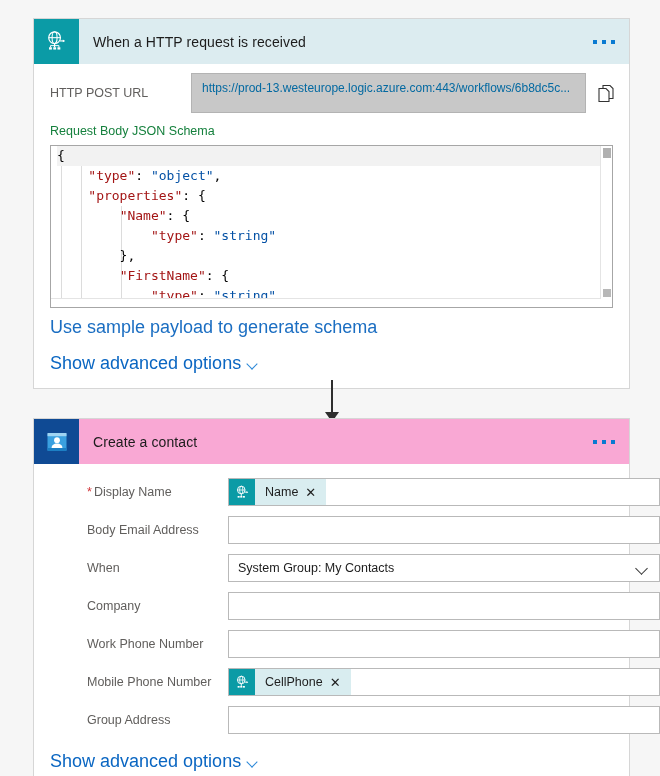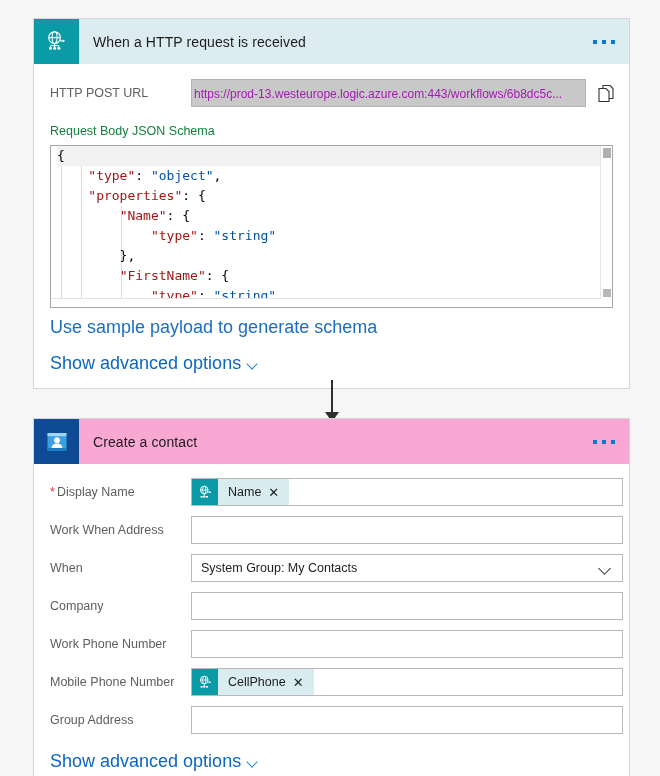--- a/index.html
+++ b/index.html
@@ -84,28 +84,28 @@
     height: 30px;
     margin-bottom: 16px;
   }
   .lbl {
     color: #605e5c;
     font-size: 12.5px;
     flex: 0 0 141px;
   }
   .url-box {
     flex: 0 0 395px;
-    height: 28px;
+    height: 40px;
     line-height: 28px;
     background: #c8c8c8;
     border: 1px solid #b3b3b3;
     box-sizing: border-box;
-    padding: 0 2px;
+    padding: 0 10px;
     font-size: 12px;
-    color: #a21caf;
+    color: #0369a1;
     overflow: hidden;
     white-space: nowrap;
   }
   .copy-icon {
     margin-left: 12px;
     cursor: pointer;
     line-height: 0;
   }
 
   .schema-label {
@@ -227,20 +227,21 @@
     border-top: 10px solid #2e2e2e;
   }
 
   
   .form { padding: 12px 16px 0 16px; }
   .frow {
     display: flex;
     align-items: center;
     height: 32px;
     margin-bottom: 6px;
+    margin-left: 37px;
   }
   .flabel {
     flex: 0 0 141px;
     color: #605e5c;
     font-size: 12.5px;
     white-space: nowrap;
   }
   .req { color: #d13438; margin-right: 2px; }
 
   .field {
@@ -414,21 +415,21 @@
                   <path d="M15.6 11.4 h4.4" stroke="#fff" stroke-width="1.4"></path>
                   <path d="M18.4 9.8 L21.2 11.4 L18.4 13 Z" fill="#fff"></path>
                 </svg>
               </span>
               <span class="token-label">Name</span>
               <span class="token-x">✕</span>
             </span>
           </div>
         </div>
         <div class="frow">
-          <div class="flabel">Work When Address</div>
+          <div class="flabel">Body Email Address</div>
           <div class="field"></div>
         </div>
         <div class="frow">
           <div class="flabel">When</div>
           <div class="field select">
             <span>System Group: My Contacts</span>
             <span class="sel-chev"></span>
           </div>
         </div>
         <div class="frow">

